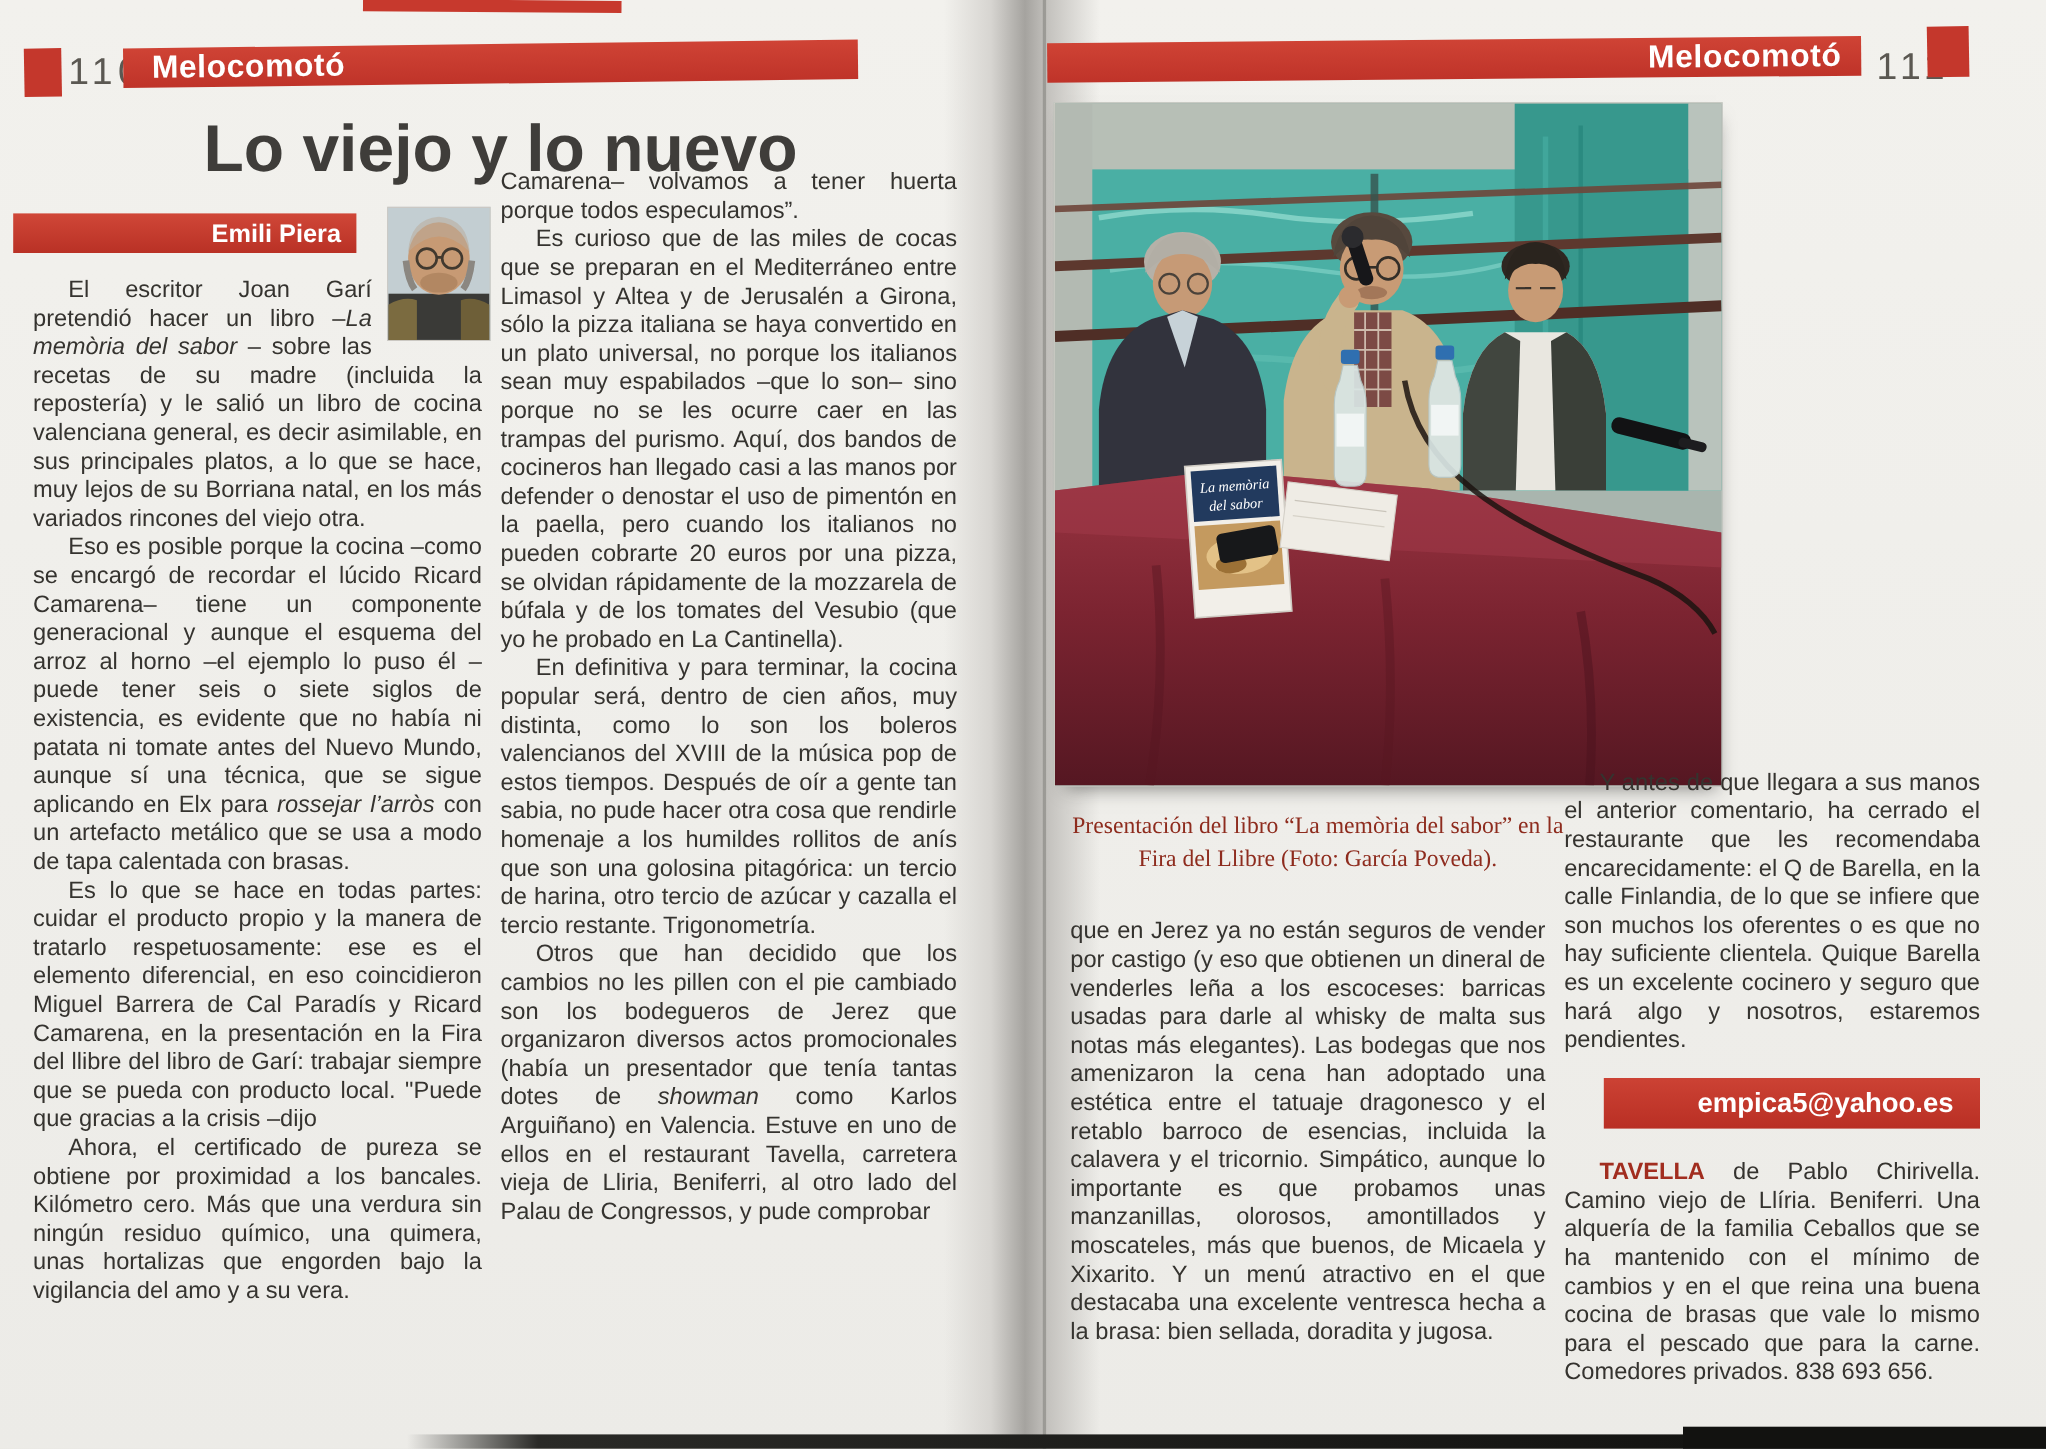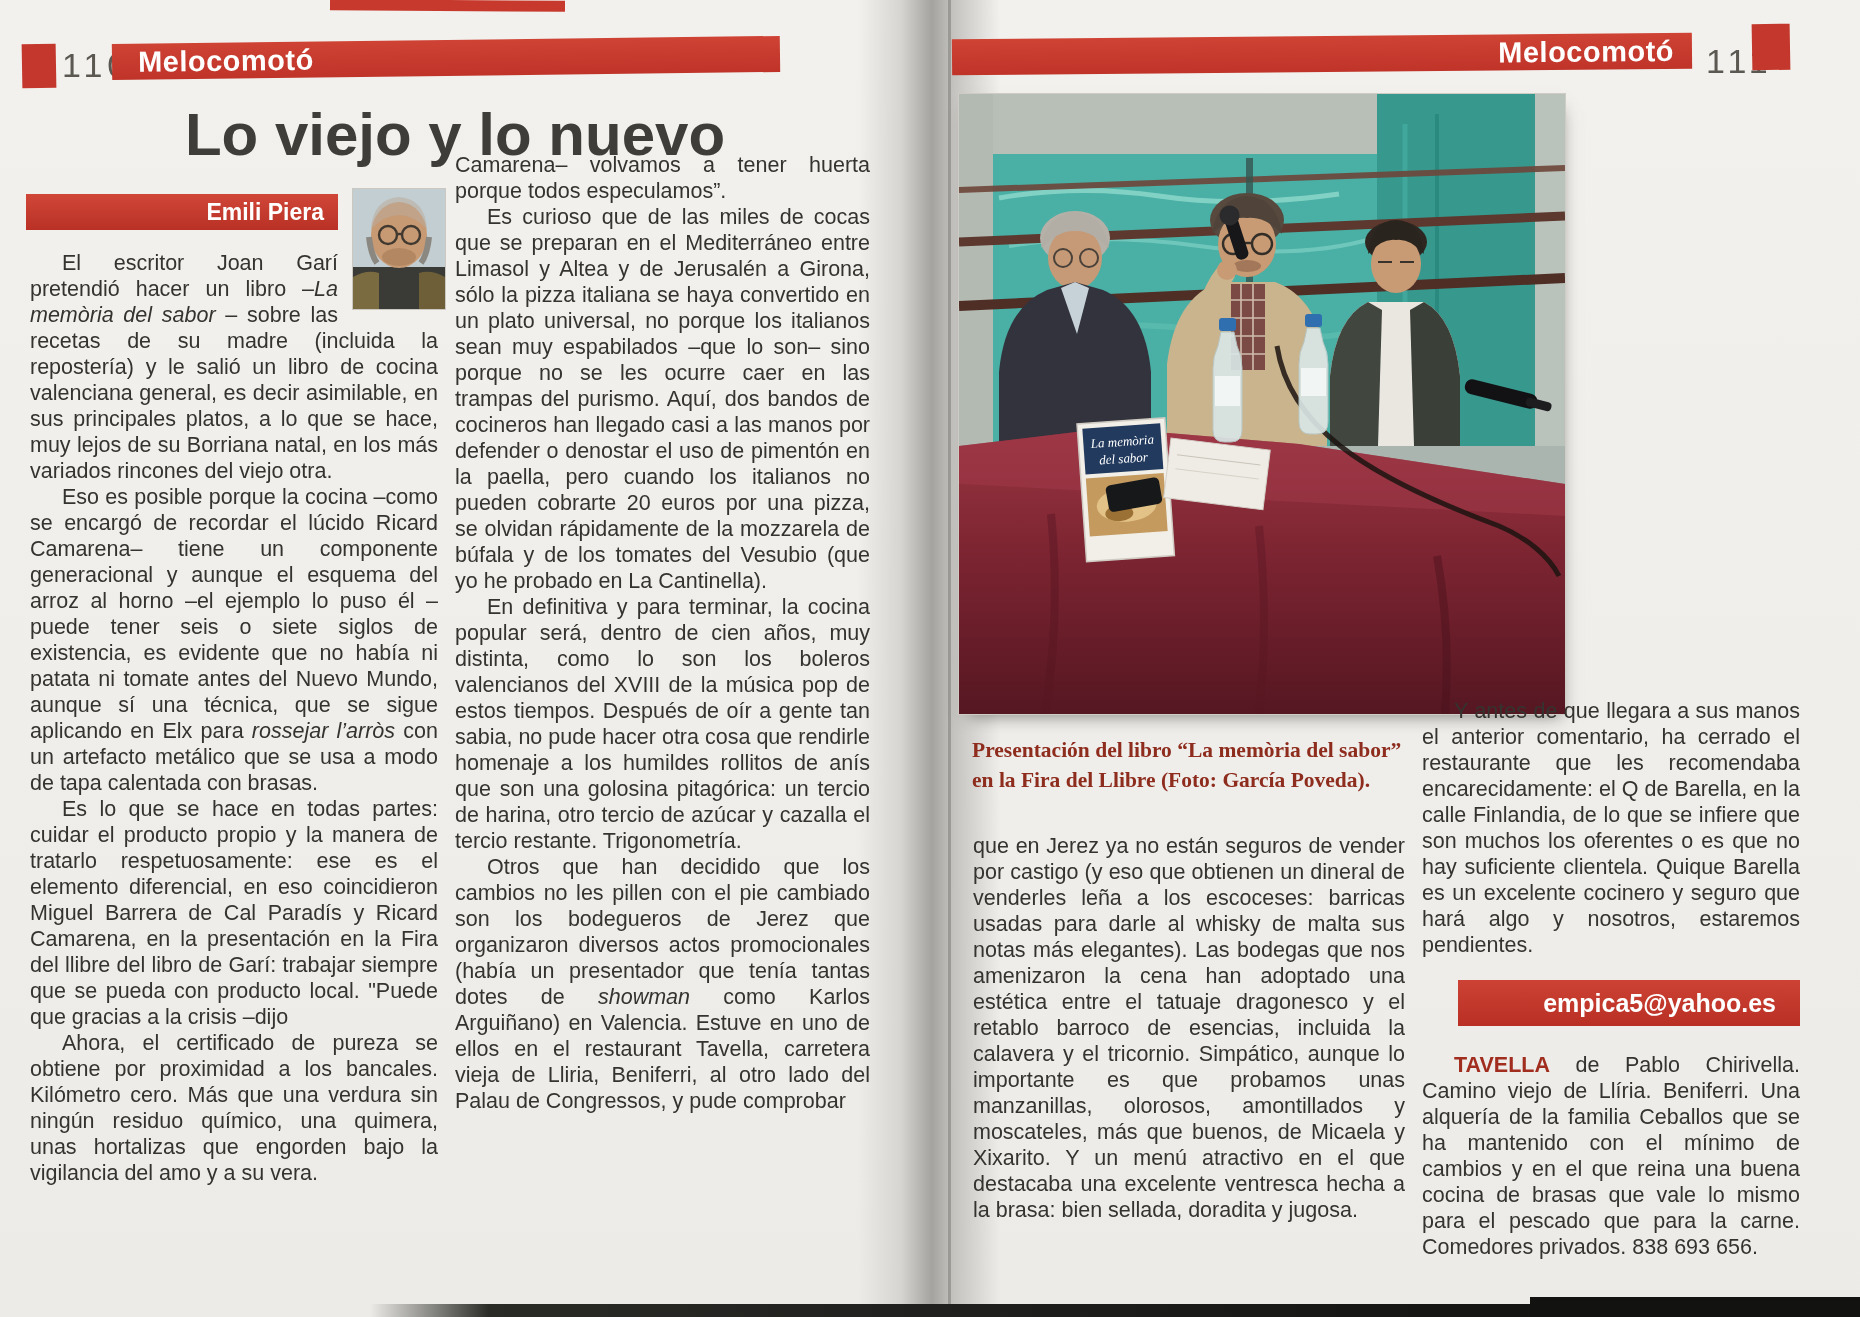--- a/index.html
+++ b/index.html
@@ -8,43 +8,43 @@
         background:linear-gradient(180deg,#f2f1ed 0%,#efeeea 55%,#ecebe7 100%);}
   
   .corner-block{position:absolute;background:#c4372c;}
   .hdr-bar{position:absolute;height:36px;background:linear-gradient(180deg,#cf4335,#bf3329);}
   .hdr-label{color:#fff;font-weight:700;font-size:29px;line-height:36px;letter-spacing:.5px;}
   .page-num{position:absolute;color:#5b5852;font-size:34px;letter-spacing:5px;}
   .top-sliver{position:absolute;left:330px;top:0;width:235px;height:11px;background:#c7392d;transform:rotate(.4deg);}
   
   .title{position:absolute;left:40px;top:100px;width:830px;text-align:center;
          font-size:60px;font-weight:700;color:#3f3d3a;}
-  .byline-bar{position:absolute;left:26px;top:194px;width:312px;height:36px;
+  .byline-bar{position:absolute;left:12px;top:194px;width:312px;height:36px;
               background:linear-gradient(180deg,#d04738,#b93125);text-align:right;}
   .byline-bar span{color:#fff;font-weight:700;font-size:23px;line-height:36px;padding-right:14px;display:inline-block;}
   .portrait{position:absolute;left:352px;top:188px;width:92px;height:120px;border:1px solid #cbc8c2;background:#c2cdd2;}
   .body-text{position:absolute;color:#35332f;font-size:21.5px;line-height:26px;text-align:justify;}
   .body-text p{margin:0;text-indent:32px;}
   .body-text p.cont{text-indent:0;}
   .col1{left:30px;top:250px;width:408px;}
   .col2{left:455px;top:152px;width:415px;}
   .photo-spacer{float:right;width:100px;height:60px;}
   
   .gutter{position:absolute;left:858px;top:0;width:142px;height:1317px;
           background:linear-gradient(90deg,rgba(200,198,194,0) 0%,#d7d5d1 30%,#a5a39f 52%,#c3c1bd 66%,rgba(230,228,224,0) 100%);}
   .gutter-line{position:absolute;left:948px;top:0;width:3px;height:1317px;background:rgba(90,88,84,.35);}
   .scan-bottom{position:absolute;left:370px;right:0;bottom:0;height:13px;
                background:linear-gradient(90deg,rgba(20,20,18,0) 0%,#2a2a27 8%,#1a1a18 55%,#0f0f0d 100%);}
   .scan-bottom2{position:absolute;right:0;bottom:0;width:330px;height:20px;background:#121210;}
   
   .photo-frame{position:absolute;left:958px;top:93px;width:606px;height:620px;
                border:1px solid #cfccc6;background:#9fb3ac;box-shadow:3px 9px 16px -8px rgba(40,40,38,.55);}
   .photo-frame svg{display:block;width:100%;height:100%;}
-  .caption{position:absolute;left:972px;top:735px;width:452px;text-align:left;
-           font-family:"Liberation Serif",serif;font-weight:700;font-size:21.5px;line-height:30px;color:#8e2c1e;}
+  .caption{position:absolute;left:972px;top:735px;width:452px;text-align:center;
+           font-family:"Liberation Serif",serif;font-weight:400;font-size:21.5px;line-height:30px;color:#8e2c1e;}
   .rcol1{left:973px;top:833px;width:432px;}
   .rcol2{position:absolute;left:1422px;top:698px;width:378px;}
   .rcol2 .body-inner{color:#35332f;font-size:21.5px;line-height:26px;text-align:justify;}
   .rcol2 p{margin:0;text-indent:32px;}
   .email-bar{margin-top:22px;height:46px;background:linear-gradient(180deg,#cc4234,#b92f24);text-align:right;margin-left:36px;}
   .email-bar span{color:#fff;font-weight:700;font-size:25px;line-height:46px;padding-right:24px;display:inline-block;}
   .tavella{margin-top:26px;}
   .red-caps{color:#a12d1f;font-weight:700;}
   i.run{font-style:italic;}
   b.run{font-weight:400;}

